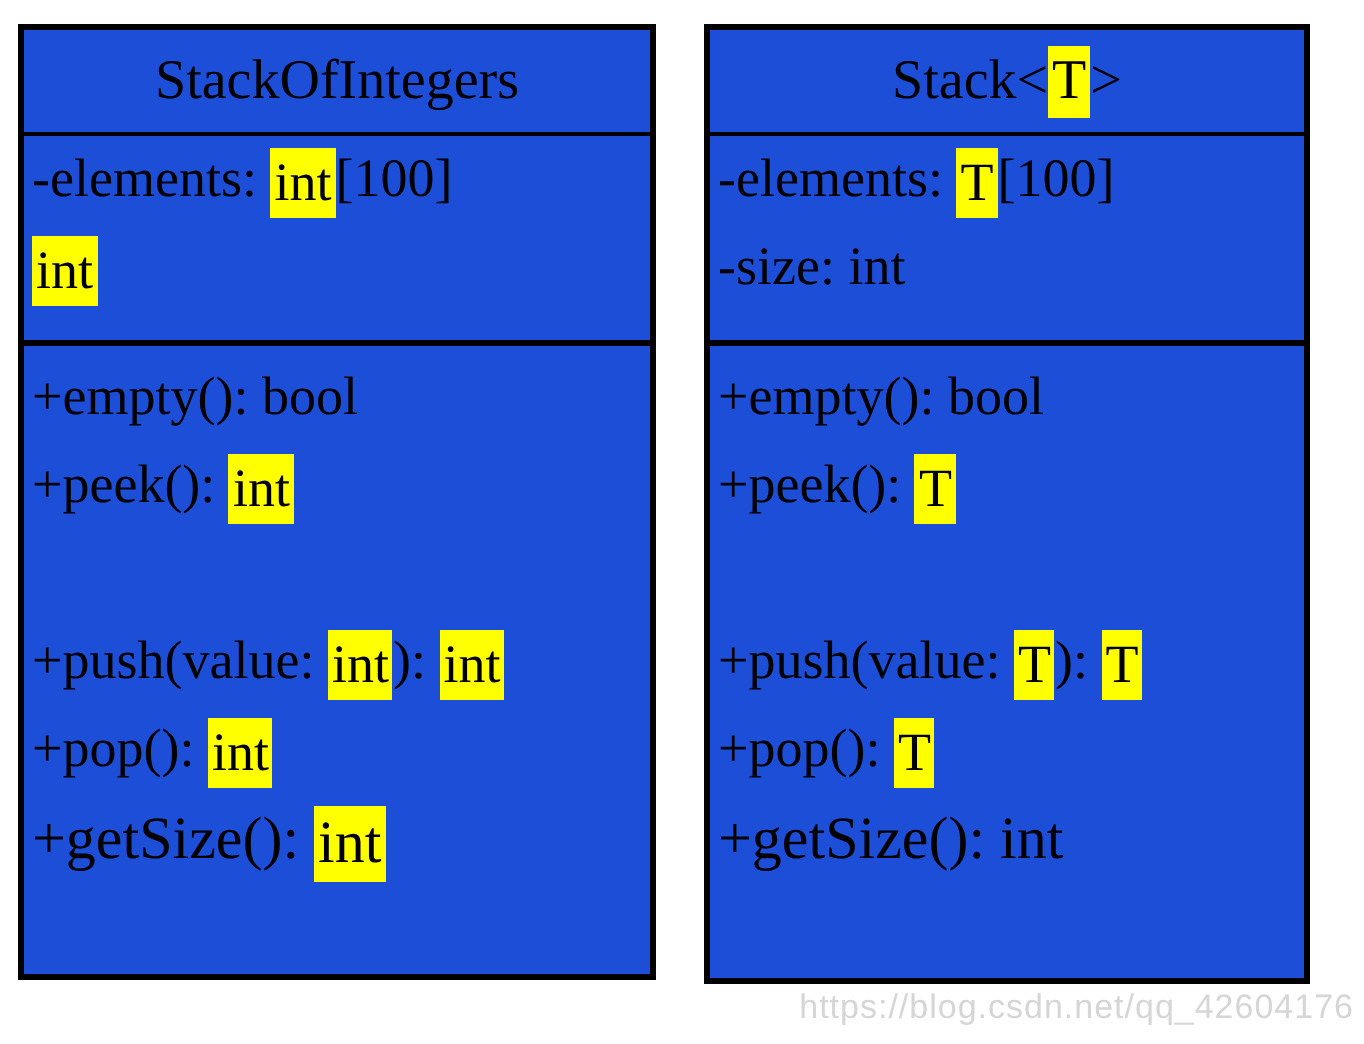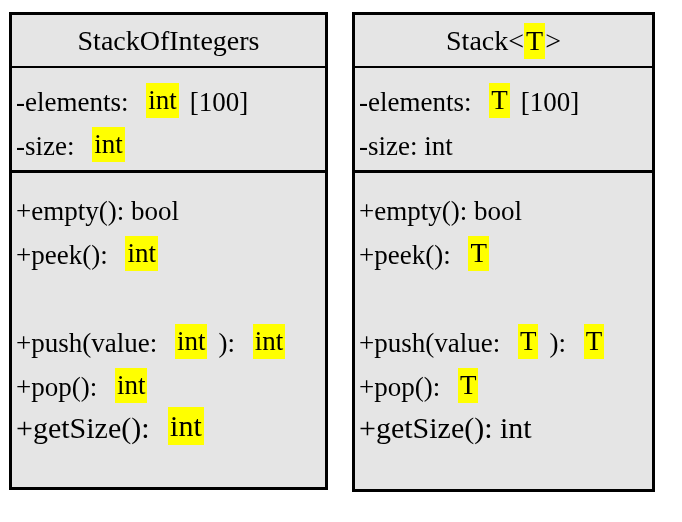--- a/index.html
+++ b/index.html
@@ -13,21 +13,21 @@
     height: 522px;
     background: #ffffff;
     overflow: hidden;
     font-family: "Liberation Serif", "DejaVu Serif", serif;
     color: #000000;
   }
   .uml-box {
     position: absolute;
     box-sizing: border-box;
     border: 3px solid #000000;
-    background: #e5e5e5;
+    background: #1d4ed8;
   }
   .box-0 { left: 9px;   top: 12px; width: 319px; height: 478px; }
   .box-1 { left: 352px; top: 12px; width: 303px; height: 480px; }
 
   .uml-title {
     box-sizing: border-box;
     height: 53px;
     border-bottom: 2px solid #000000;
     display: flex;
     align-items: center;
@@ -40,25 +40,24 @@
     height: 105px;
     border-bottom: 3px solid #000000;
     padding: 6px 4px 0 4px;
   }
   .uml-methods {
     box-sizing: border-box;
     padding: 10px 4px 0 4px;
   }
   .line {
     display: flex;
-    align-items: flex-end;
+    align-items: flex-start;
     height: 44px;
     font-size: 27px;
     white-space: pre;
-    gap: 11px;
   }
   .line.small {
     height: 42px;
     font-size: 30px;
   }
   .blank { height: 44px; }
 
   .hl {
     background: var(--hl-color, #ffff00);
     padding: 2px 2px;
@@ -77,21 +76,21 @@
 </style>
 </head>
 <body>
 
 <div class="canvas">
 
   <section class="uml-box box-0">
     <header class="uml-title"><span>StackOfIntegers</span></header>
     <div class="uml-attrs">
         <div class="line"><span>-elements: </span><span class="hl">int</span><span>[100]</span></div>
-        <div class="line"><span>-size: </span><span class="hl">int</span></div>
+        <div class="line"><span class="hl">int</span></div>
       </div>
     <div class="uml-methods">
         <div class="line"><span>+empty(): bool</span></div>
         <div class="line"><span>+peek(): </span><span class="hl">int</span></div>
         <div class="blank"></div>
         <div class="line"><span>+push(value: </span><span class="hl">int</span><span>): </span><span class="hl">int</span></div>
         <div class="line"><span>+pop(): </span><span class="hl">int</span></div>
         <div class="line small"><span>+getSize(): </span><span class="hl">int</span></div>
       </div>
   </section>
@@ -105,13 +104,14 @@
     <div class="uml-methods">
         <div class="line"><span>+empty(): bool</span></div>
         <div class="line"><span>+peek(): </span><span class="hl">T</span></div>
         <div class="blank"></div>
         <div class="line"><span>+push(value: </span><span class="hl">T</span><span>): </span><span class="hl">T</span></div>
         <div class="line"><span>+pop(): </span><span class="hl">T</span></div>
         <div class="line small"><span>+getSize(): int</span></div>
       </div>
   </section>
 
+  <div class="watermark">https://blog.csdn.net/qq_42604176</div>
 </div>
 
 </body></html>

